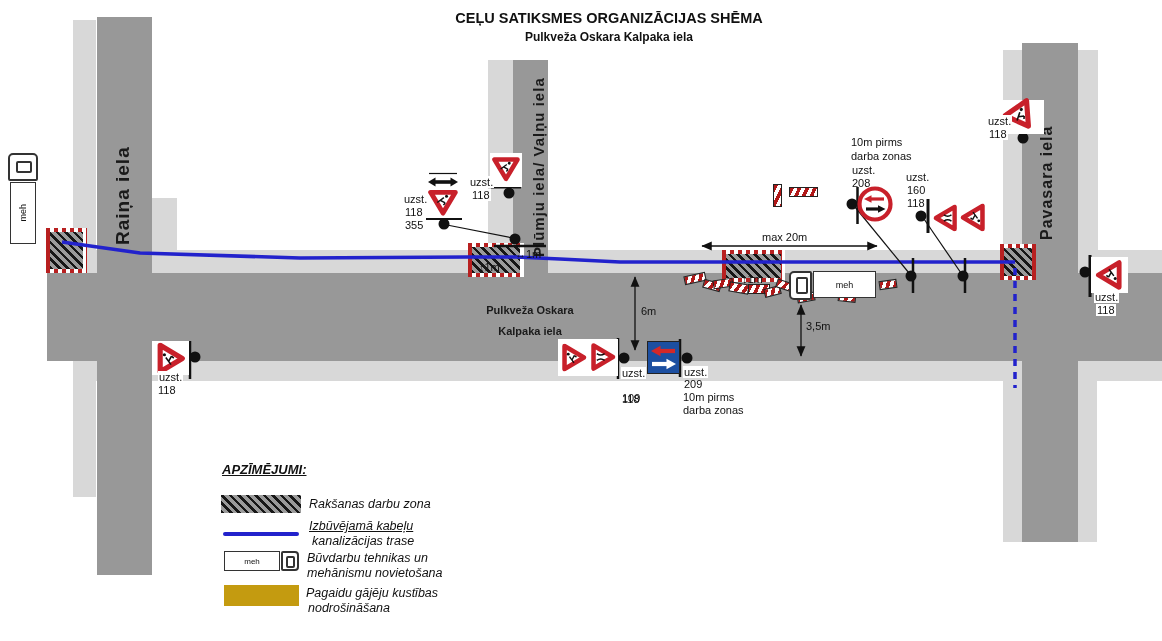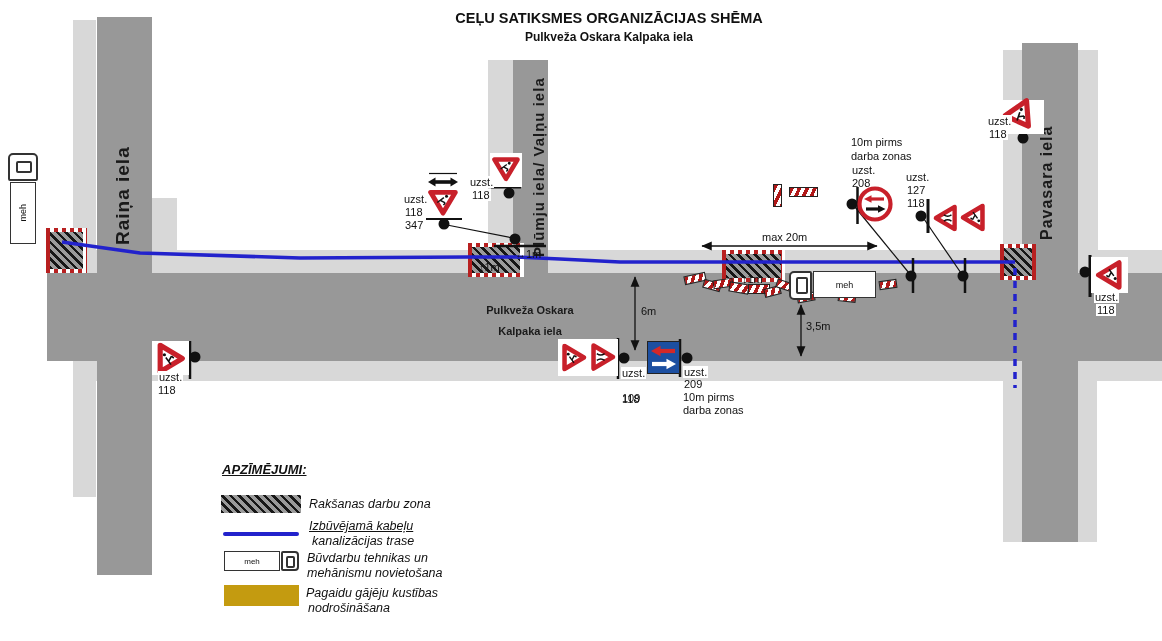--- a/index.html
+++ b/index.html
@@ -283,41 +283,41 @@
           <path d="M10.5 15 L18 9.5 M14 12.5 L19.5 15.5 M19.5 15.5 L17.5 18"></path>
         </g>
       </svg>
   </div>
 
   <div class="lbl bg" style="left:158px;top:371px;">uzst.</div>
   <div class="lbl" style="left:158px;top:384px;">118</div>
 
   <div class="lbl" style="left:404px;top:193px;">uzst.</div>
   <div class="lbl" style="left:405px;top:206px;">118</div>
-  <div class="lbl" style="left:405px;top:219px;">347</div>
+  <div class="lbl" style="left:405px;top:219px;">355</div>
 
   <div class="lbl bg" style="left:469px;top:176px;">uzst.</div>
   <div class="lbl bg" style="left:471px;top:189px;">118</div>
 
   <div class="lbl bg" style="left:621px;top:367px;">uzst.</div>
   <div class="lbl" style="left:622px;top:392px;">109</div>
   <div class="lbl" style="left:622px;top:393px;">118</div>
 
   <div class="lbl bg" style="left:683px;top:366px;">uzst.</div>
   <div class="lbl" style="left:684px;top:378px;text-align:right;">209</div>
   <div class="lbl" style="left:683px;top:391px;">10m pirms</div>
   <div class="lbl" style="left:683px;top:404px;">darba zonas</div>
 
   <div class="lbl" style="left:851px;top:136px;">10m pirms</div>
   <div class="lbl" style="left:851px;top:150px;">darba zonas</div>
   <div class="lbl" style="left:852px;top:164px;">uzst.</div>
   <div class="lbl" style="left:852px;top:177px;">208</div>
 
   <div class="lbl" style="left:906px;top:171px;">uzst.</div>
-  <div class="lbl" style="left:907px;top:184px;">127</div>
+  <div class="lbl" style="left:907px;top:184px;">160</div>
   <div class="lbl" style="left:907px;top:197px;">118</div>
 
   <div class="lbl bg" style="left:987px;top:115px;">uzst.</div>
   <div class="lbl bg" style="left:988px;top:128px;">118</div>
 
   <div class="lbl bg" style="left:1094px;top:291px;">uzst.</div>
   <div class="lbl bg" style="left:1096px;top:304px;">118</div>
 
   <div class="dim" style="left:762px;top:231px;">max 20m</div>
   <div class="dim" style="left:641px;top:305px;text-align:right;">6m</div>

